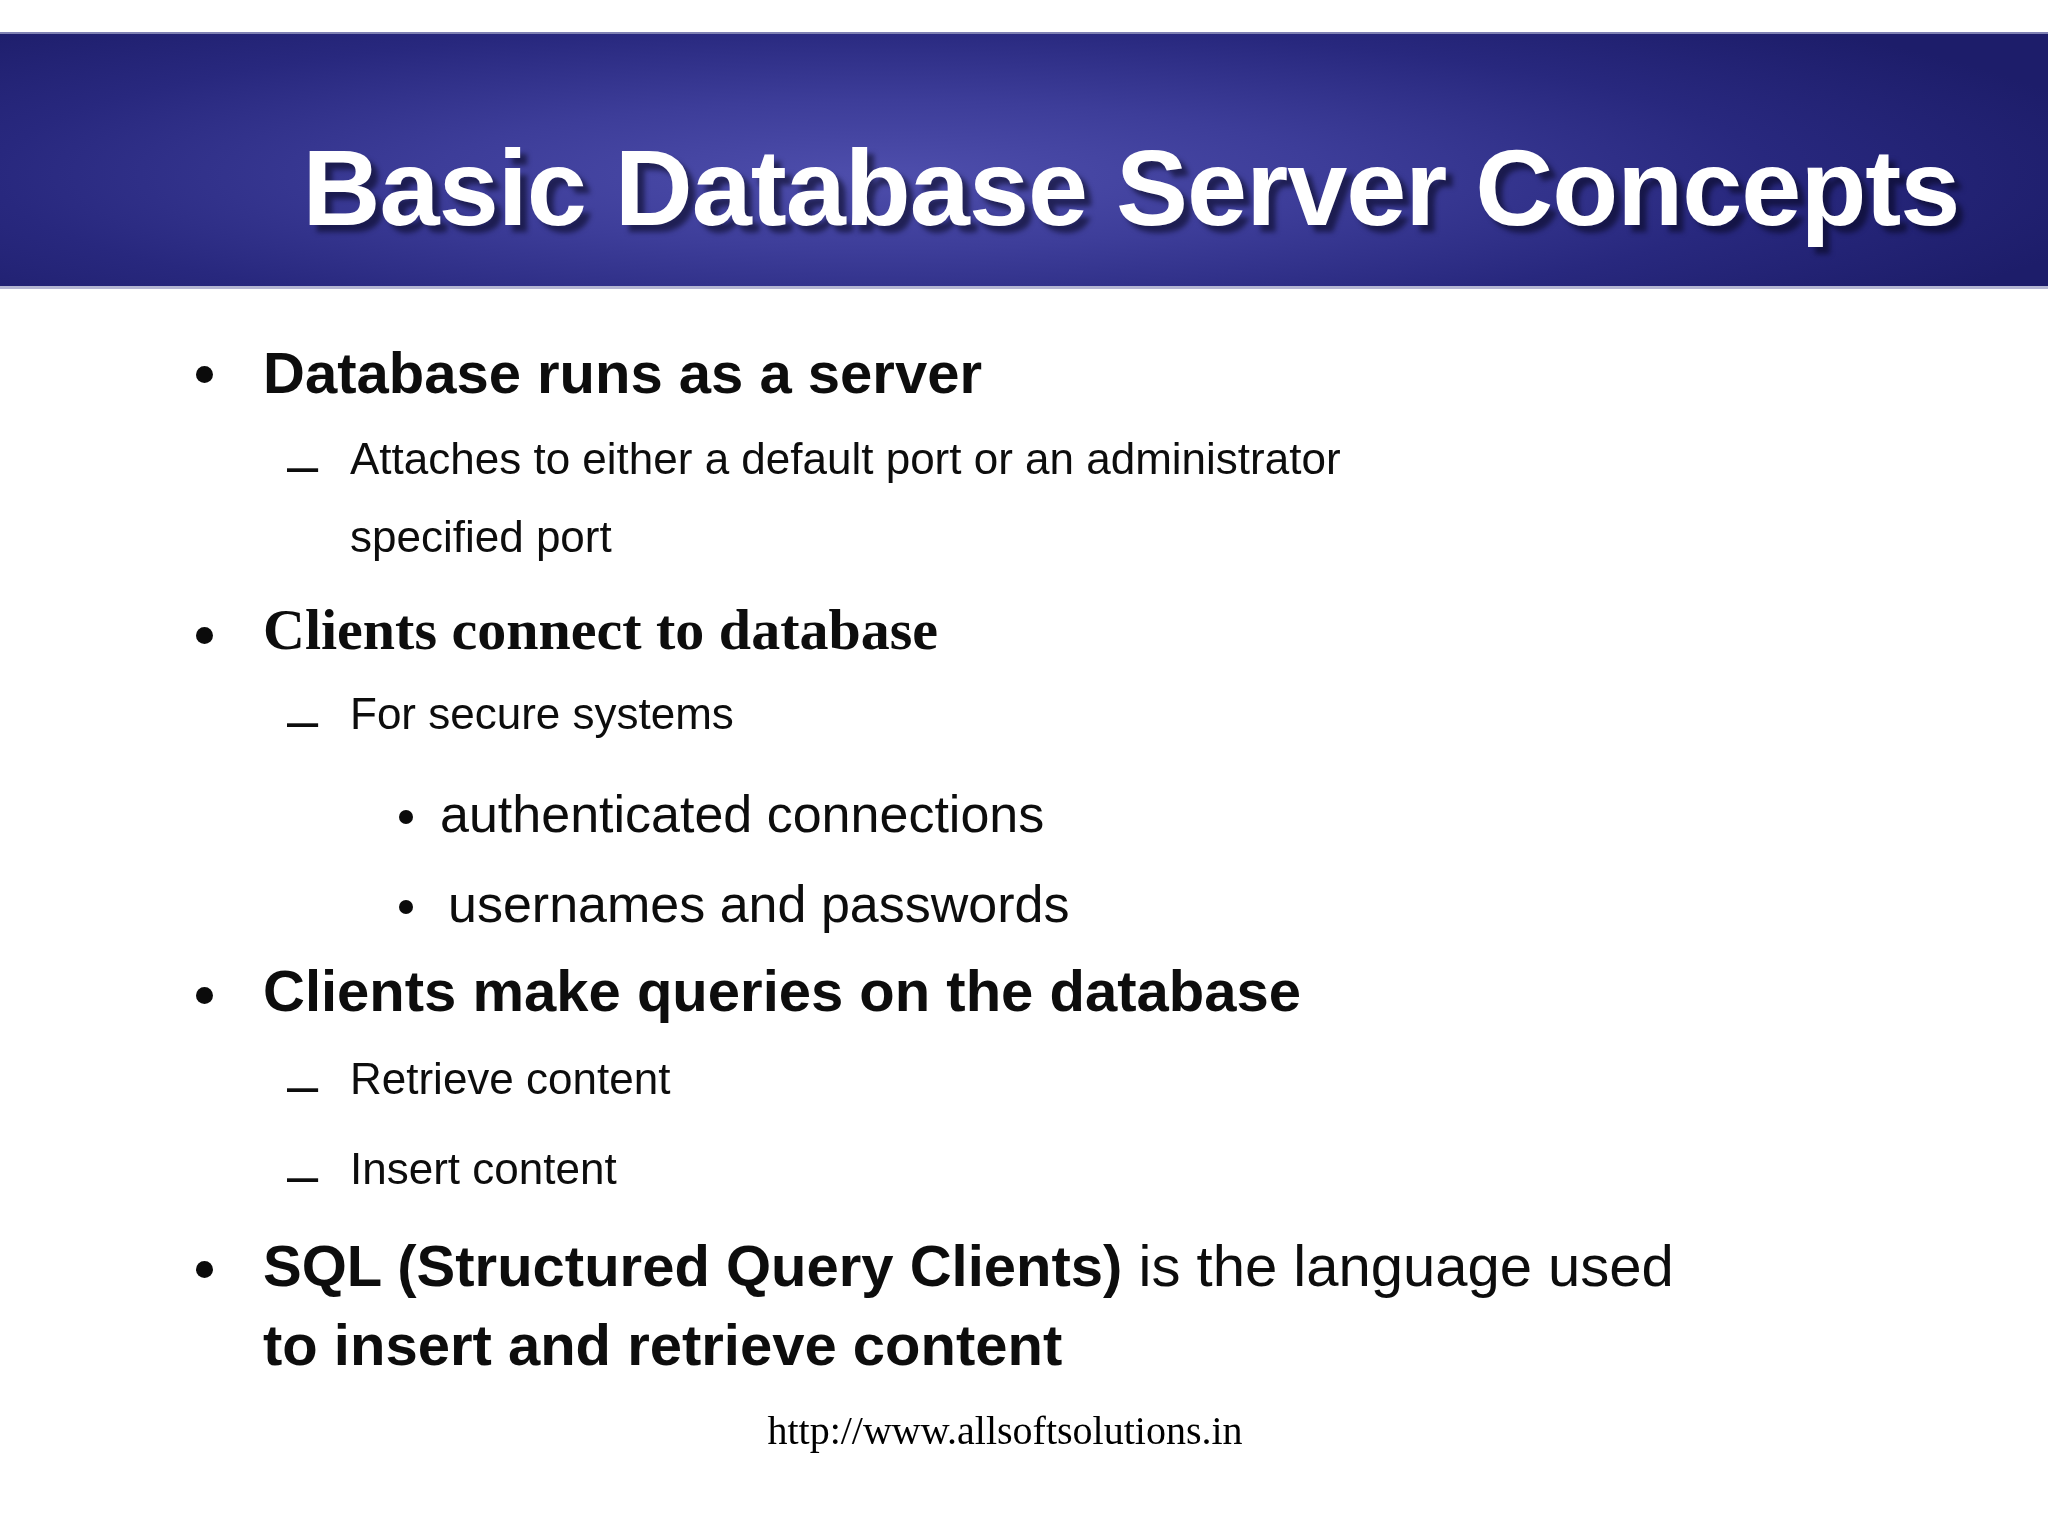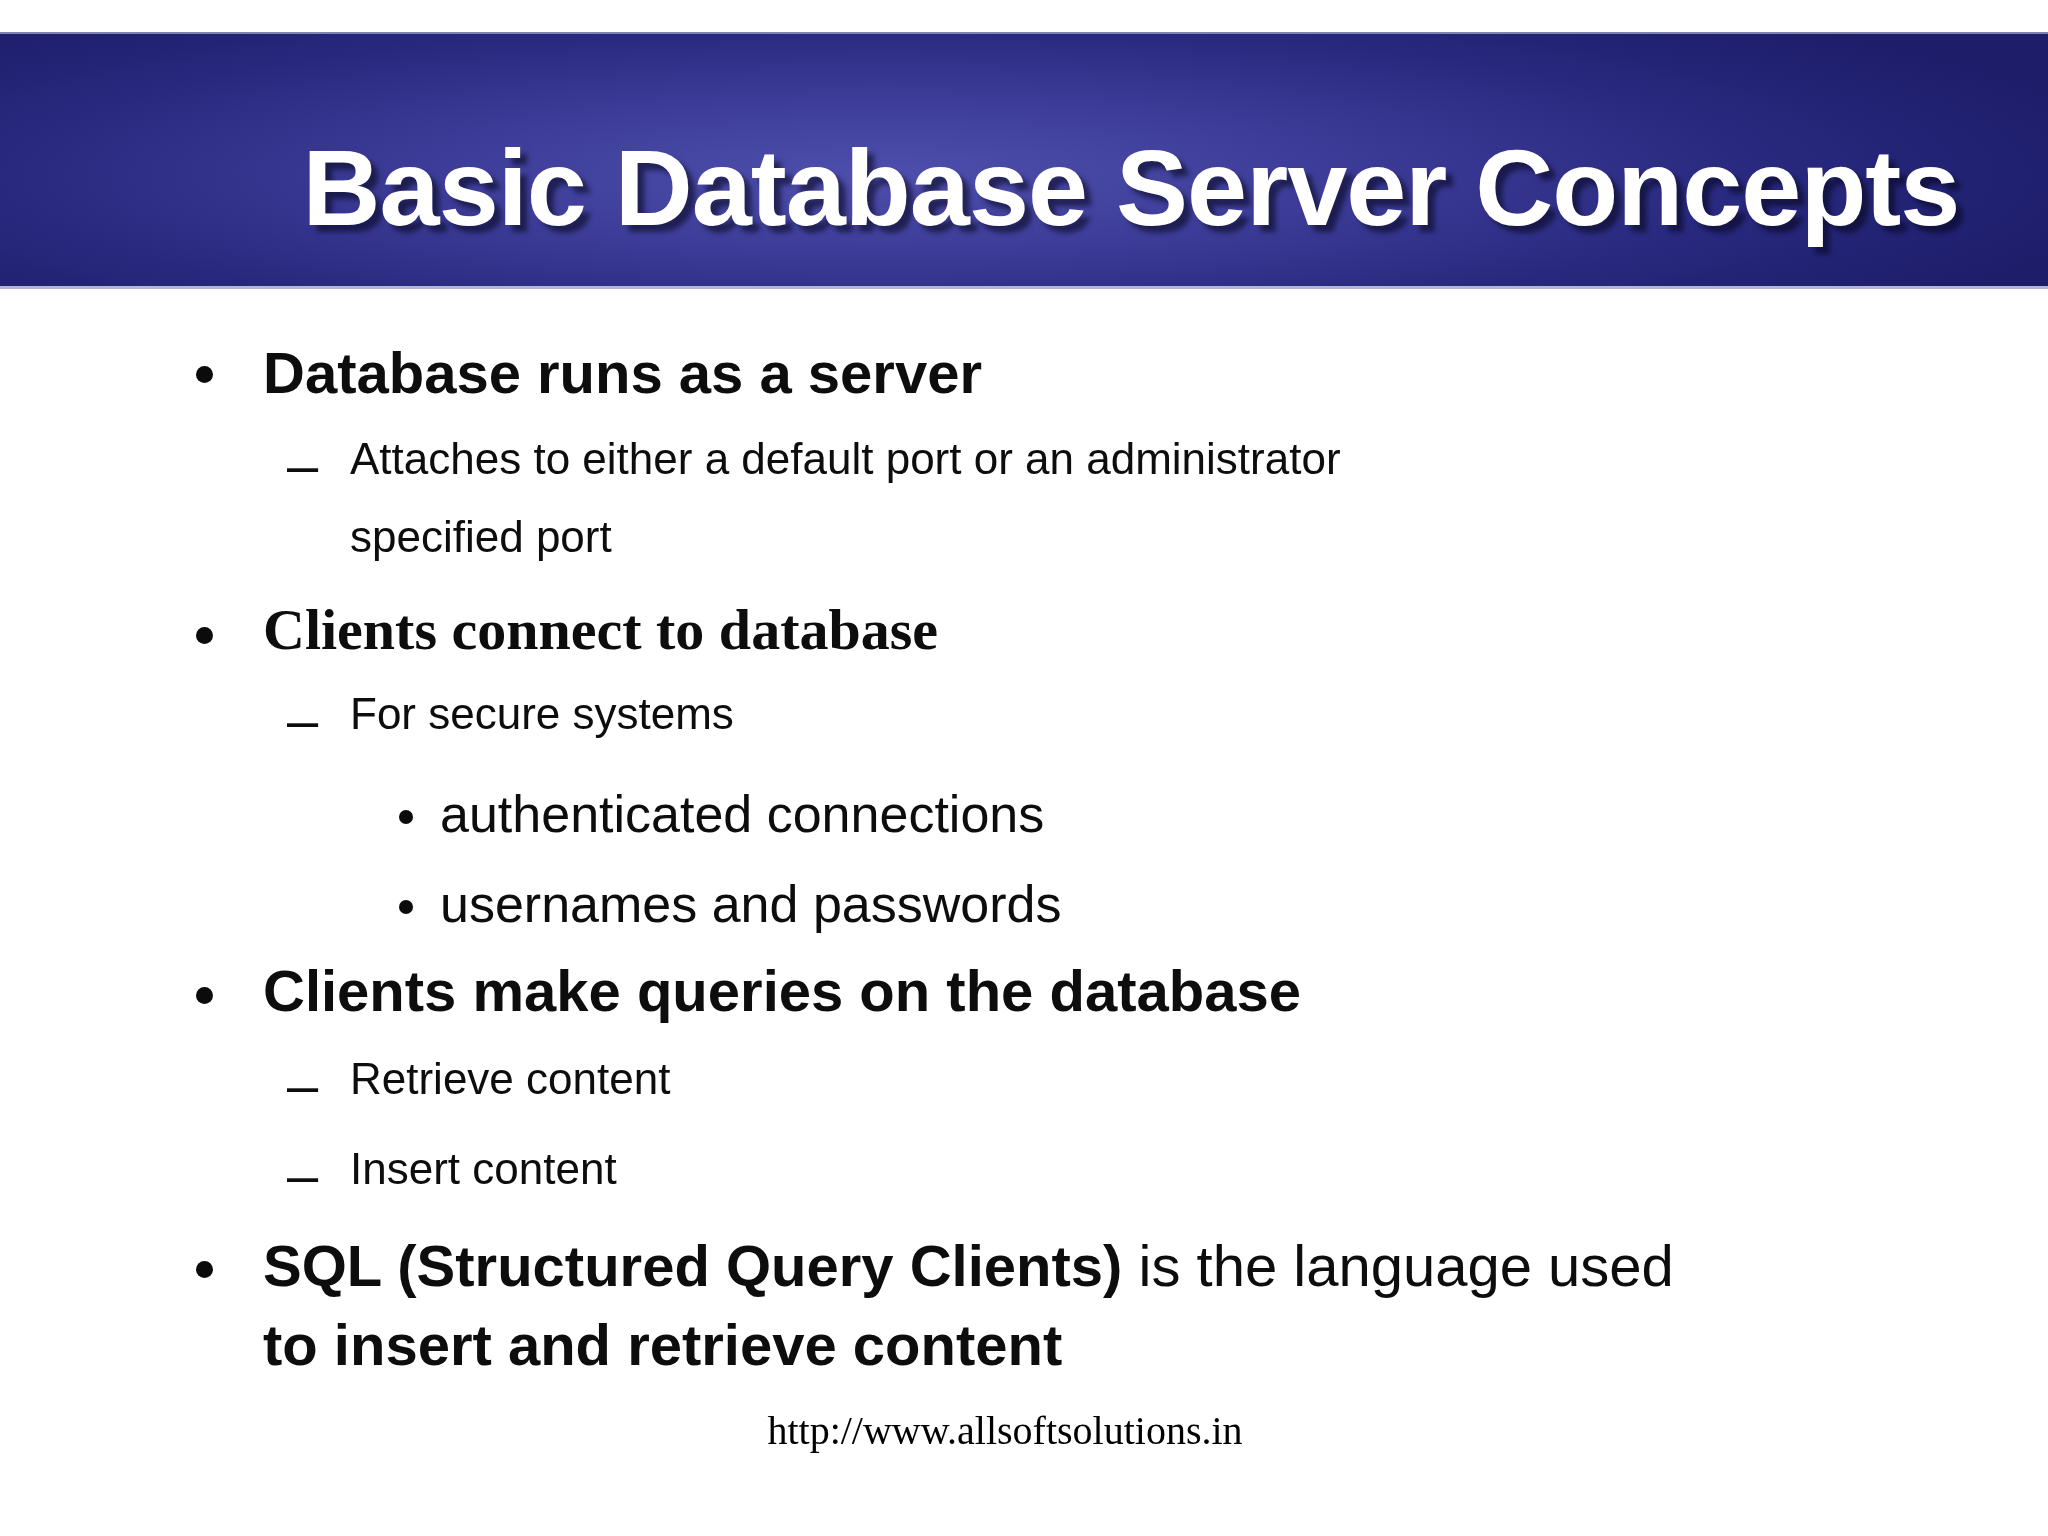--- a/index.html
+++ b/index.html
@@ -113,21 +113,21 @@
   <span class="dot1" style="top: 627px;"></span>
   <div class="line lvl1" style="top: 601px; font-family: Liberation Serif, serif;">Clients connect to database</div>
 
   <span class="dash2" style="top: 692px;">–</span>
   <div class="line lvl2" style="top: 692px;">For secure systems</div>
 
   <span class="dot3" style="top: 810px;"></span>
   <div class="line lvl3" style="top: 788px;">authenticated connections</div>
 
   <span class="dot3" style="top: 900px;"></span>
-  <div class="line lvl3" style="top: 878px;">usernames and passwords</div>
+  <div class="line lvl3" style="top: 878px; margin-left: 8px;">usernames and passwords</div>
 
   <span class="dot1" style="top: 987px;"></span>
   <div class="line lvl1" style="top: 962px;">Clients make queries on the database</div>
 
   <span class="dash2" style="top: 1057px;">–</span>
   <div class="line lvl2" style="top: 1057px;">Retrieve content</div>
 
   <span class="dash2" style="top: 1147px;">–</span>
   <div class="line lvl2" style="top: 1147px;">Insert content</div>
 

